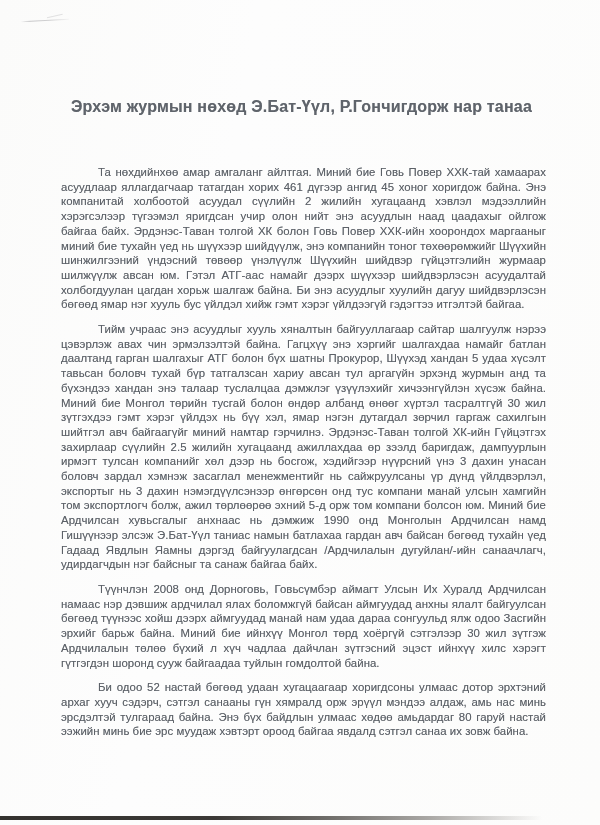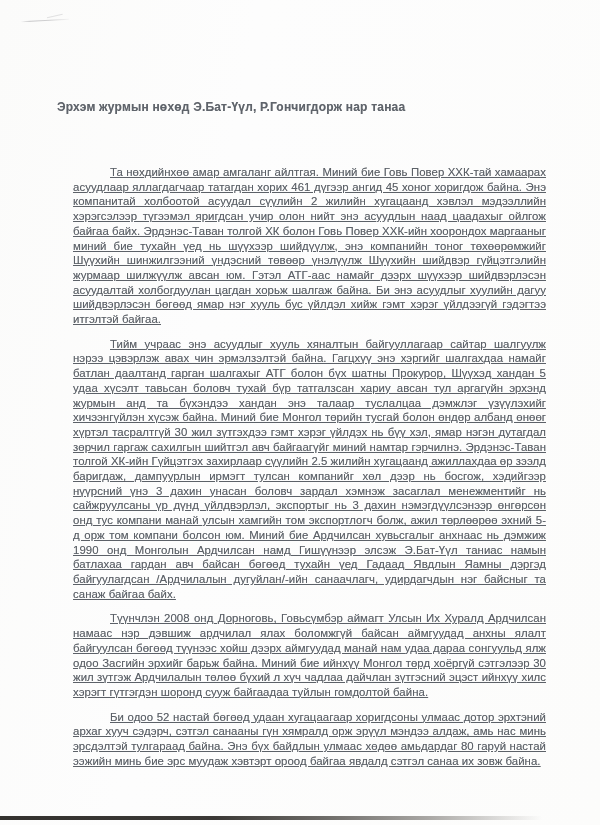--- a/index.html
+++ b/index.html
@@ -16,38 +16,38 @@
     font-family: "Liberation Sans", sans-serif;
     color: #5c6168;
   }
   .content {
     position: absolute;
     left: 57px;
     top: 100px;
     width: 489px;
   }
   .title {
+    text-align: center;
     font-weight: bold;
-    font-size: 12px;
+    font-size: 16px;
     line-height: 14px;
     letter-spacing: 0.2px;
     color: #5f646b;
     margin: 0 0 51px 0;
     text-shadow: 0 0 0.5px rgba(95,100,107,0.5);
   }
   p.para {
-    margin: 0 0 10px 16px;
+    margin: 0 0 10px 4px;
     text-align: justify;
     text-indent: 37px;
     font-size: 11.4px;
     line-height: 14.7px;
     letter-spacing: 0.05px;
     color: #5c6168;
     text-shadow: 0 0 0.5px rgba(92,97,104,0.5);
-    text-decoration: underline;
   }
   .pencil-mark {
     position: absolute;
     left: 21px;
     top: 16px;
     width: 48px;
     height: 8px;
     transform: rotate(-3deg);
   }
   .pencil-mark .stroke-a {

